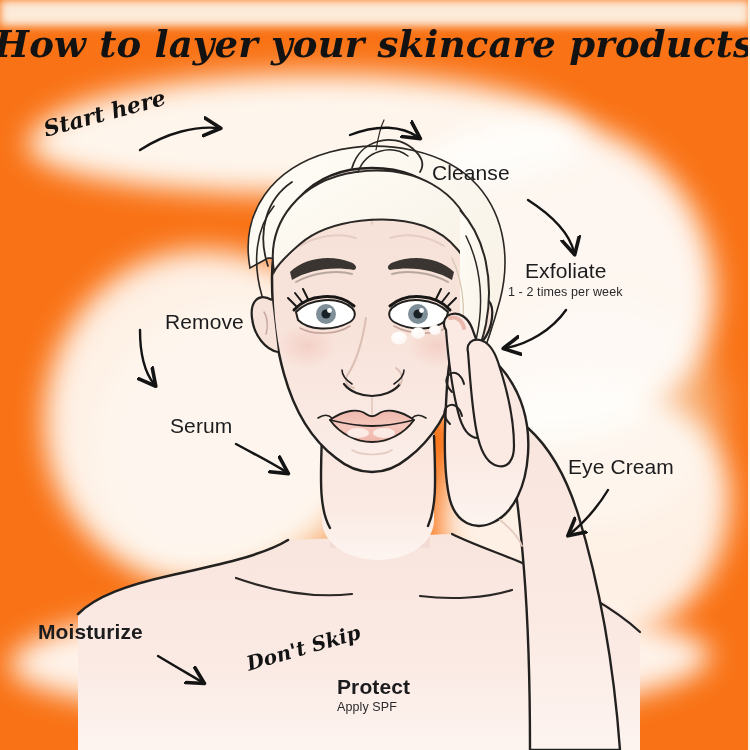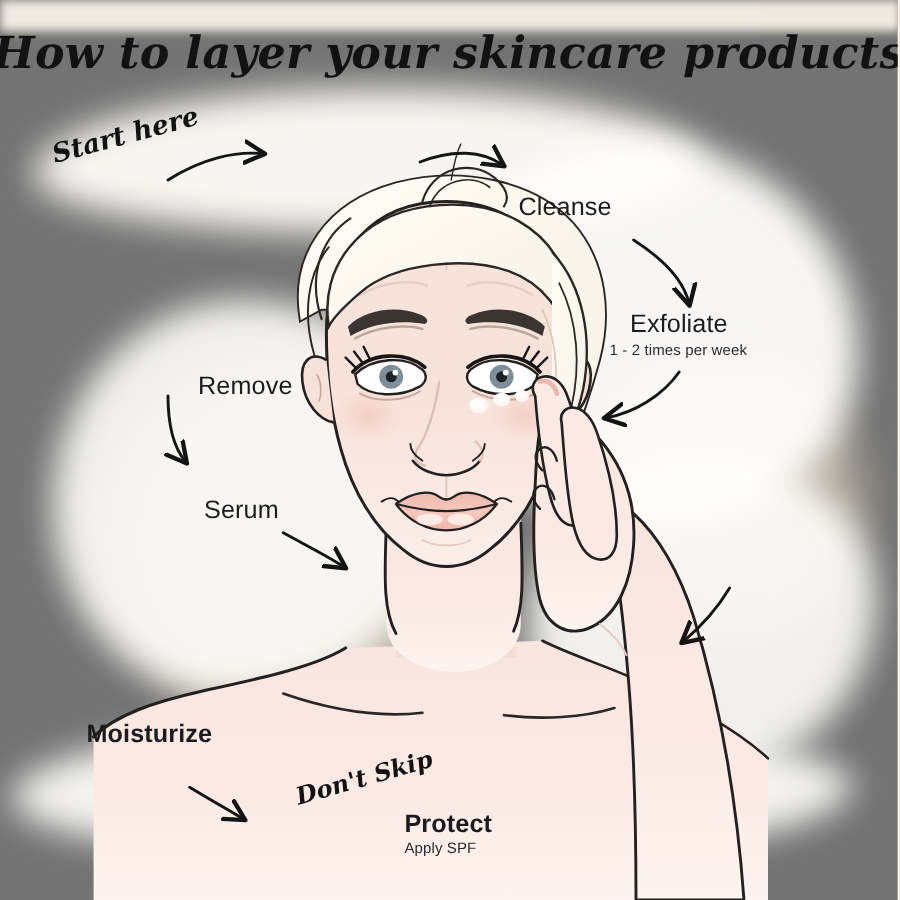--- a/index.html
+++ b/index.html
@@ -5,21 +5,21 @@
   html, body {
     margin: 0;
     padding: 0;
     background: #faf2e4;
   }
   #canvas {
     position: relative;
     width: 748px;
     height: 750px;
     overflow: hidden;
-    background: #737373;
+    background: #f97316;
     font-family: "Liberation Sans", sans-serif;
   }
   
   .bg-layer {
     position: absolute;
     inset: 0;
     pointer-events: none;
   }
   .wash {
     position: absolute;
@@ -142,21 +142,21 @@
     transform: rotate(-15deg);
     transform-origin: left center;
   }
   #lbl-remove-makeup { left: 239px; top: 119px; text-align: left; }
   #lbl-cleanse       { left: 432px; top: 161px; }
   #lbl-exfoliate     { left: 525px; top: 259px; }
   #lbl-exfoliate-sub { left: 508px; top: 285px; }
   #lbl-toner         { left: 165px; top: 310px; }
   #lbl-serum         { left: 170px; top: 414px; }
   #lbl-eye-cream     { left: 568px; top: 455px; }
-  #lbl-moisturize    { left: 38px; top: 600px; font-weight: 600; margin-left: 34px; }
+  #lbl-moisturize    { left: 38px; top: 620px; font-weight: 600; }
   #lbl-dont-skip {
     left: 247px; top: 652px;
     font-size: 20px;
     transform: rotate(-16deg);
     transform-origin: left center;
   }
   #lbl-protect       { left: 337px; top: 675px; font-weight: 600; }
   #lbl-protect-sub   { left: 337px; top: 700px; }
 </style>
 </head>
@@ -412,20 +412,21 @@
 
   <div class="label step" id="lbl-cleanse">Cleanse</div>
 
   <div class="label step" id="lbl-exfoliate">Exfoliate</div>
   <div class="label sub" id="lbl-exfoliate-sub">1 - 2 times per week</div>
 
   <div class="label step" id="lbl-toner">Remove</div>
 
   <div class="label step" id="lbl-serum">Serum</div>
 
+  <div class="label step" id="lbl-eye-cream">Eye Cream</div>
 
   <div class="label step" id="lbl-moisturize">Moisturize</div>
 
   <div class="label script" id="lbl-dont-skip">Don't Skip</div>
 
   <div class="label step" id="lbl-protect">Protect</div>
   <div class="label sub" id="lbl-protect-sub">Apply SPF</div>
 
 </div>
 

